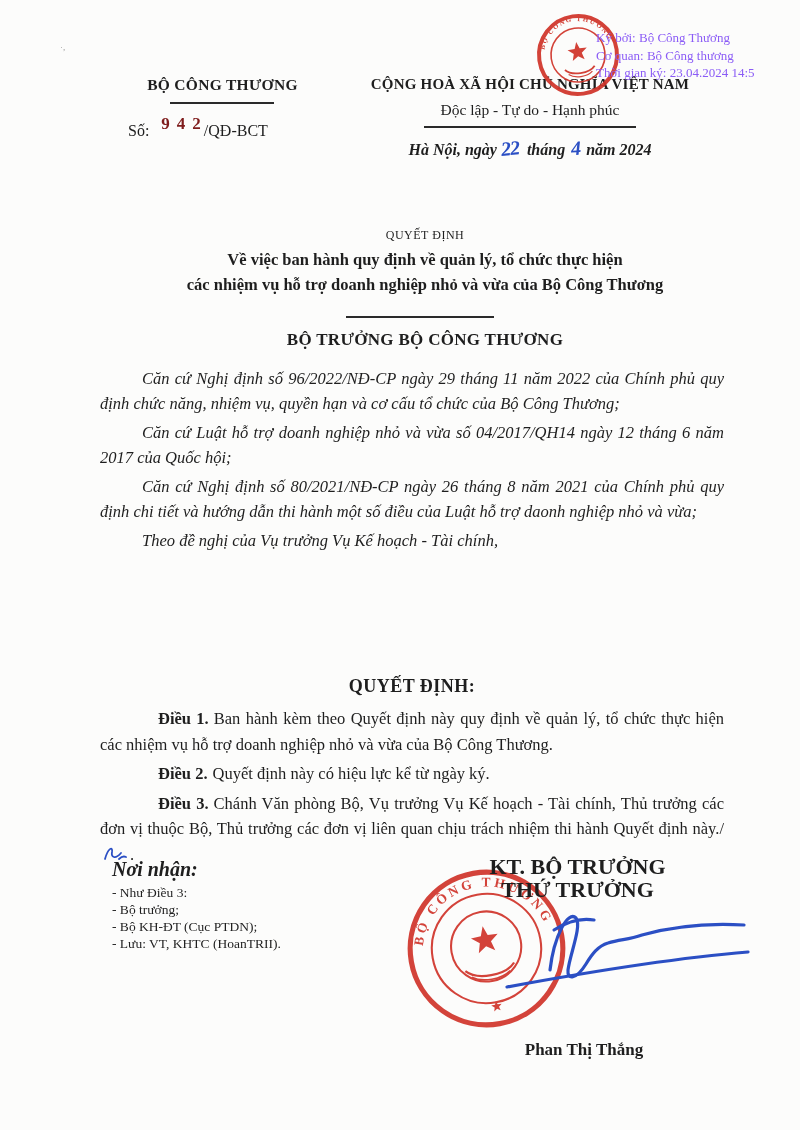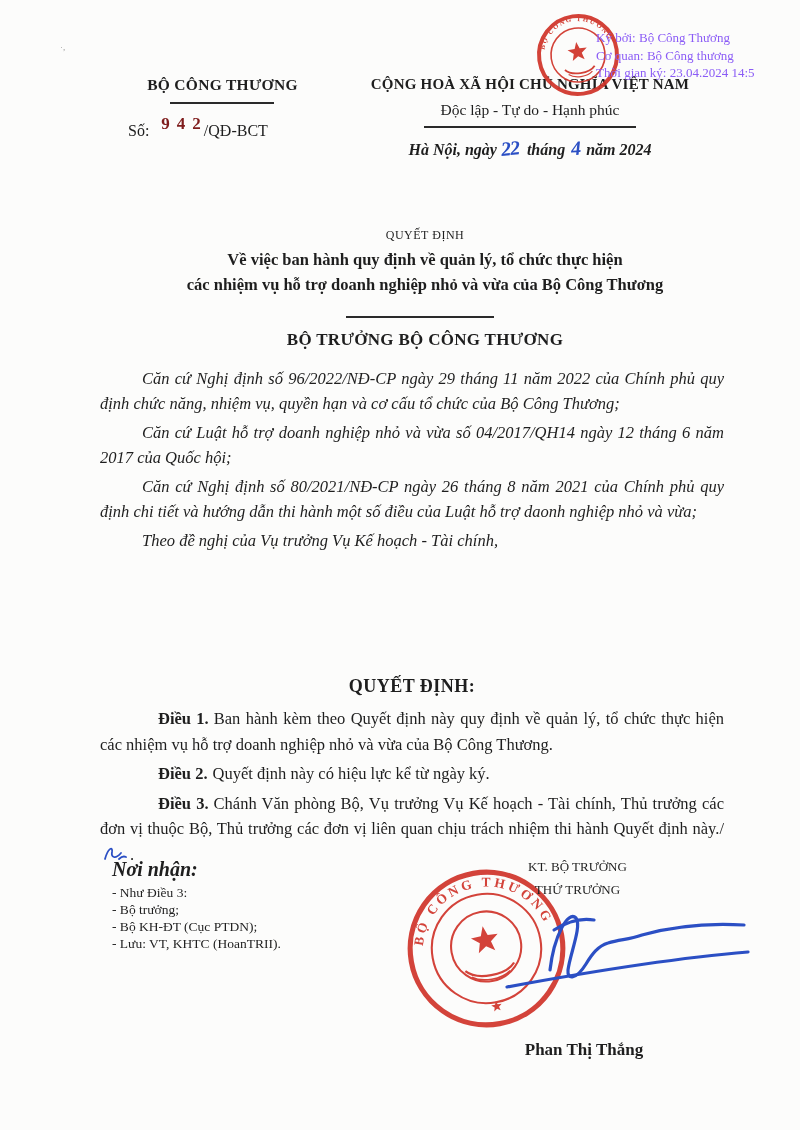--- a/index.html
+++ b/index.html
@@ -43,21 +43,21 @@
   .decision-heading{left:100px;top:676px;width:624px;font-size:18px;font-weight:bold;letter-spacing:.5px;}
   .articles{left:100px;top:706px;width:624px;}
   .articles p{margin:0 0 4px 0;font-size:16.5px;line-height:25.5px;text-align:justify;text-indent:42px;}
   .articles p b{margin-right:5px;margin-left:16px;}
   .initial-squiggle{display:inline-block;vertical-align:-3px;margin:0 2px;}
 
   .recipients{left:112px;top:858px;width:260px;}
   .recipients-label{font-size:20px;font-weight:bold;font-style:italic;margin:0 0 3px 0;}
   .recipients ul{list-style:none;margin:0;padding:0;font-size:13.5px;line-height:17px;}
 
-  .sig-authority{left:455px;top:855px;width:245px;font-size:13px;font-weight:normal;line-height:23px;z-index:3;}
+  .sig-authority{left:455px;top:855px;width:245px;font-size:22px;font-weight:bold;line-height:23px;z-index:3;}
   .seal-big{left:404px;top:866px;z-index:2;}
   .signature-ink{left:462px;top:892px;z-index:4;}
   .signer-name{left:468px;top:998px;width:232px;font-size:17px;font-weight:bold;z-index:3;margin-top:42px;}
 
   .scan-speck{left:60px;top:42px;width:7px;height:9px;color:#9a9a9a;font-size:9px;}
 </style>
 </head>
 <body>
 
 <div class="page">

